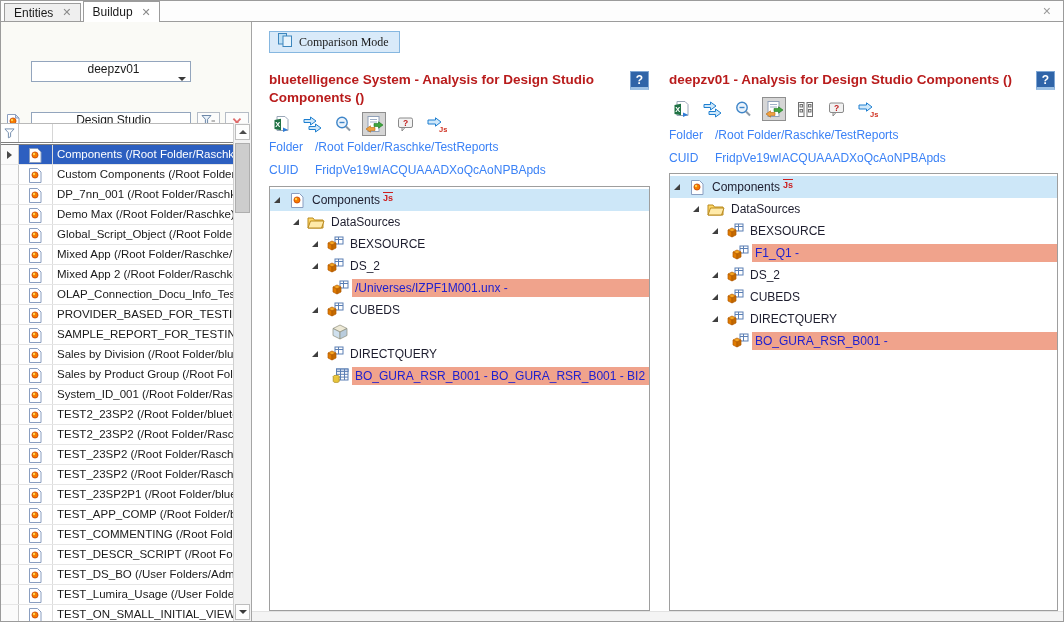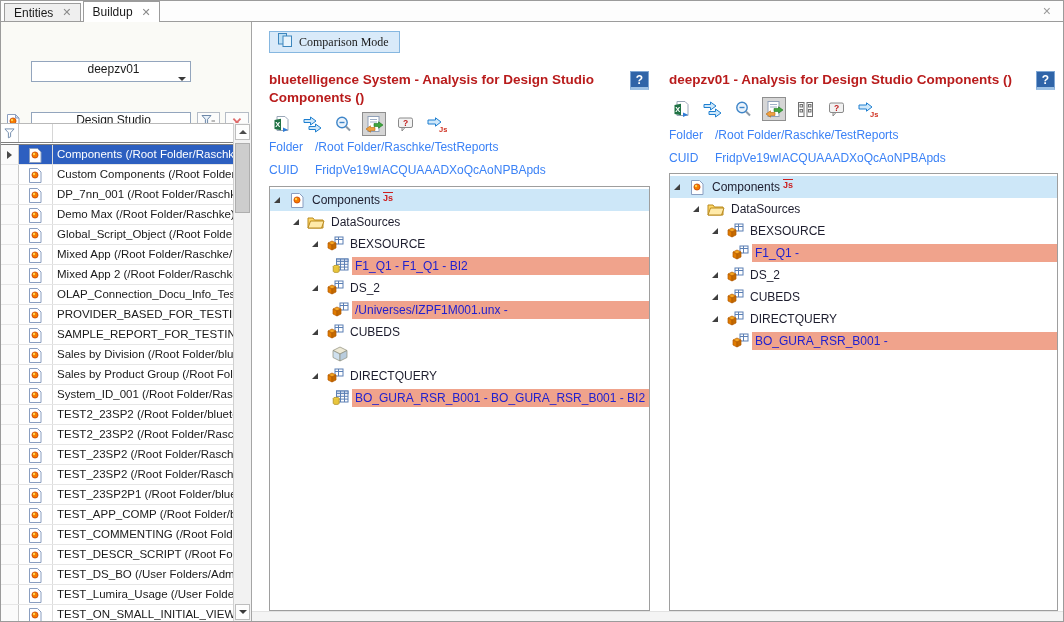--- a/index.html
+++ b/index.html
@@ -553,118 +553,103 @@
                 <rect x="8" y="1" width="8" height="7" fill="#fff" stroke="#5b7fb4"></rect>
                 <line x1="8" y1="3.5" x2="16" y2="3.5" stroke="#5b7fb4"></line>
                 <line x1="11.5" y1="1" x2="11.5" y2="8" stroke="#5b7fb4"></line>
                 <path d="M1 7l4-2 4 2-4 2z" fill="#f5a623" stroke="#b35900" stroke-width=".7"></path>
                 <path d="M1 7v5l4 2v-5z" fill="#e07b00" stroke="#b35900" stroke-width=".7"></path>
                 <path d="M9 7v5l-4 2v-5z" fill="#c46a00" stroke="#b35900" stroke-width=".7"></path>
               </svg>
             </span>
           <span class="tlabel">BEXSOURCE</span>
         </div>
+        <div class="trow lv2">
+          <span class="exp">
+              <i class="tri-exp"></i>
+            </span>
+          <span class="ticon">
+              <svg width="17" height="16" viewBox="0 0 17 16">
+                <rect x="8" y="1" width="8" height="7" fill="#fff" stroke="#5b7fb4"></rect>
+                <line x1="8" y1="3.5" x2="16" y2="3.5" stroke="#5b7fb4"></line>
+                <line x1="11.5" y1="1" x2="11.5" y2="8" stroke="#5b7fb4"></line>
+                <path d="M1 7l4-2 4 2-4 2z" fill="#f5a623" stroke="#b35900" stroke-width=".7"></path>
+                <path d="M1 7v5l4 2v-5z" fill="#e07b00" stroke="#b35900" stroke-width=".7"></path>
+                <path d="M9 7v5l-4 2v-5z" fill="#c46a00" stroke="#b35900" stroke-width=".7"></path>
+              </svg>
+            </span>
+          <span class="tlabel">DS_2</span>
+        </div>
+        <div class="trow lv3">
+          <span class="ticon">
+              <svg width="17" height="16" viewBox="0 0 17 16">
+                <rect x="8" y="1" width="8" height="7" fill="#fff" stroke="#5b7fb4"></rect>
+                <line x1="8" y1="3.5" x2="16" y2="3.5" stroke="#5b7fb4"></line>
+                <line x1="11.5" y1="1" x2="11.5" y2="8" stroke="#5b7fb4"></line>
+                <path d="M1 7l4-2 4 2-4 2z" fill="#f5a623" stroke="#b35900" stroke-width=".7"></path>
+                <path d="M1 7v5l4 2v-5z" fill="#e07b00" stroke="#b35900" stroke-width=".7"></path>
+                <path d="M9 7v5l-4 2v-5z" fill="#c46a00" stroke="#b35900" stroke-width=".7"></path>
+              </svg>
+            </span>
+          <span class="tlabel diff">/Universes/IZPF1M001.unx -</span>
+        </div>
+        <div class="trow lv2">
+          <span class="exp">
+              <i class="tri-exp"></i>
+            </span>
+          <span class="ticon">
+              <svg width="17" height="16" viewBox="0 0 17 16">
+                <rect x="8" y="1" width="8" height="7" fill="#fff" stroke="#5b7fb4"></rect>
+                <line x1="8" y1="3.5" x2="16" y2="3.5" stroke="#5b7fb4"></line>
+                <line x1="11.5" y1="1" x2="11.5" y2="8" stroke="#5b7fb4"></line>
+                <path d="M1 7l4-2 4 2-4 2z" fill="#f5a623" stroke="#b35900" stroke-width=".7"></path>
+                <path d="M1 7v5l4 2v-5z" fill="#e07b00" stroke="#b35900" stroke-width=".7"></path>
+                <path d="M9 7v5l-4 2v-5z" fill="#c46a00" stroke="#b35900" stroke-width=".7"></path>
+              </svg>
+            </span>
+          <span class="tlabel">CUBEDS</span>
+        </div>
+        <div class="trow lv3">
+          <span class="ticon">
+              <svg width="16" height="16" viewBox="0 0 16 16">
+                <path d="M8 1l7 3.5L8 8 1 4.5z" fill="#ede9d6" stroke="#8c8c7a" stroke-width=".7"></path>
+                <path d="M1 4.5L8 8v7l-7-3.5z" fill="#cfe0ee" stroke="#8c8c7a" stroke-width=".7"></path>
+                <path d="M15 4.5L8 8v7l7-3.5z" fill="#b9ccdd" stroke="#8c8c7a" stroke-width=".7"></path>
+              </svg>
+            </span>
+        </div>
+        <div class="trow lv2">
+          <span class="exp">
+              <i class="tri-exp"></i>
+            </span>
+          <span class="ticon">
+              <svg width="17" height="16" viewBox="0 0 17 16">
+                <rect x="8" y="1" width="8" height="7" fill="#fff" stroke="#5b7fb4"></rect>
+                <line x1="8" y1="3.5" x2="16" y2="3.5" stroke="#5b7fb4"></line>
+                <line x1="11.5" y1="1" x2="11.5" y2="8" stroke="#5b7fb4"></line>
+                <path d="M1 7l4-2 4 2-4 2z" fill="#f5a623" stroke="#b35900" stroke-width=".7"></path>
+                <path d="M1 7v5l4 2v-5z" fill="#e07b00" stroke="#b35900" stroke-width=".7"></path>
+                <path d="M9 7v5l-4 2v-5z" fill="#c46a00" stroke="#b35900" stroke-width=".7"></path>
+              </svg>
+            </span>
+          <span class="tlabel">DIRECTQUERY</span>
+        </div>
         <div class="trow lv3">
           <span class="ticon">
               <svg width="17" height="16" viewBox="0 0 17 16">
                 <rect x="4.5" y="1" width="11.5" height="11" fill="#fff" stroke="#5b7fb4"></rect>
                 <rect x="4.5" y="1" width="11.5" height="2.6" fill="#c9d6ea" stroke="#5b7fb4"></rect>
                 <line x1="8.5" y1="1" x2="8.5" y2="12" stroke="#5b7fb4"></line>
                 <line x1="12.5" y1="1" x2="12.5" y2="12" stroke="#5b7fb4"></line>
                 <line x1="4.5" y1="6.3" x2="16" y2="6.3" stroke="#5b7fb4"></line>
                 <line x1="4.5" y1="9.1" x2="16" y2="9.1" stroke="#5b7fb4"></line>
                 <ellipse cx="4.2" cy="8.5" rx="3" ry="1.2" fill="#f2d24b" stroke="#a8861b" stroke-width=".7"></ellipse>
                 <path d="M1.2 8.5v4.8a3 1.2 0 0 0 6 0V8.5" fill="#e8c53c" stroke="#a8861b" stroke-width=".7"></path>
               </svg>
             </span>
-          <span class="tlabel diff">F1_Q1 - F1_Q1 - BI2</span>
-        </div>
-        <div class="trow lv2">
-          <span class="exp">
-              <i class="tri-exp"></i>
-            </span>
-          <span class="ticon">
-              <svg width="17" height="16" viewBox="0 0 17 16">
-                <rect x="8" y="1" width="8" height="7" fill="#fff" stroke="#5b7fb4"></rect>
-                <line x1="8" y1="3.5" x2="16" y2="3.5" stroke="#5b7fb4"></line>
-                <line x1="11.5" y1="1" x2="11.5" y2="8" stroke="#5b7fb4"></line>
-                <path d="M1 7l4-2 4 2-4 2z" fill="#f5a623" stroke="#b35900" stroke-width=".7"></path>
-                <path d="M1 7v5l4 2v-5z" fill="#e07b00" stroke="#b35900" stroke-width=".7"></path>
-                <path d="M9 7v5l-4 2v-5z" fill="#c46a00" stroke="#b35900" stroke-width=".7"></path>
-              </svg>
-            </span>
-          <span class="tlabel">DS_2</span>
-        </div>
-        <div class="trow lv3">
-          <span class="ticon">
-              <svg width="17" height="16" viewBox="0 0 17 16">
-                <rect x="8" y="1" width="8" height="7" fill="#fff" stroke="#5b7fb4"></rect>
-                <line x1="8" y1="3.5" x2="16" y2="3.5" stroke="#5b7fb4"></line>
-                <line x1="11.5" y1="1" x2="11.5" y2="8" stroke="#5b7fb4"></line>
-                <path d="M1 7l4-2 4 2-4 2z" fill="#f5a623" stroke="#b35900" stroke-width=".7"></path>
-                <path d="M1 7v5l4 2v-5z" fill="#e07b00" stroke="#b35900" stroke-width=".7"></path>
-                <path d="M9 7v5l-4 2v-5z" fill="#c46a00" stroke="#b35900" stroke-width=".7"></path>
-              </svg>
-            </span>
-          <span class="tlabel diff">/Universes/IZPF1M001.unx -</span>
-        </div>
-        <div class="trow lv2">
-          <span class="exp">
-              <i class="tri-exp"></i>
-            </span>
-          <span class="ticon">
-              <svg width="17" height="16" viewBox="0 0 17 16">
-                <rect x="8" y="1" width="8" height="7" fill="#fff" stroke="#5b7fb4"></rect>
-                <line x1="8" y1="3.5" x2="16" y2="3.5" stroke="#5b7fb4"></line>
-                <line x1="11.5" y1="1" x2="11.5" y2="8" stroke="#5b7fb4"></line>
-                <path d="M1 7l4-2 4 2-4 2z" fill="#f5a623" stroke="#b35900" stroke-width=".7"></path>
-                <path d="M1 7v5l4 2v-5z" fill="#e07b00" stroke="#b35900" stroke-width=".7"></path>
-                <path d="M9 7v5l-4 2v-5z" fill="#c46a00" stroke="#b35900" stroke-width=".7"></path>
-              </svg>
-            </span>
-          <span class="tlabel">CUBEDS</span>
-        </div>
-        <div class="trow lv3">
-          <span class="ticon">
-              <svg width="16" height="16" viewBox="0 0 16 16">
-                <path d="M8 1l7 3.5L8 8 1 4.5z" fill="#ede9d6" stroke="#8c8c7a" stroke-width=".7"></path>
-                <path d="M1 4.5L8 8v7l-7-3.5z" fill="#cfe0ee" stroke="#8c8c7a" stroke-width=".7"></path>
-                <path d="M15 4.5L8 8v7l7-3.5z" fill="#b9ccdd" stroke="#8c8c7a" stroke-width=".7"></path>
-              </svg>
-            </span>
-        </div>
-        <div class="trow lv2">
-          <span class="exp">
-              <i class="tri-exp"></i>
-            </span>
-          <span class="ticon">
-              <svg width="17" height="16" viewBox="0 0 17 16">
-                <rect x="8" y="1" width="8" height="7" fill="#fff" stroke="#5b7fb4"></rect>
-                <line x1="8" y1="3.5" x2="16" y2="3.5" stroke="#5b7fb4"></line>
-                <line x1="11.5" y1="1" x2="11.5" y2="8" stroke="#5b7fb4"></line>
-                <path d="M1 7l4-2 4 2-4 2z" fill="#f5a623" stroke="#b35900" stroke-width=".7"></path>
-                <path d="M1 7v5l4 2v-5z" fill="#e07b00" stroke="#b35900" stroke-width=".7"></path>
-                <path d="M9 7v5l-4 2v-5z" fill="#c46a00" stroke="#b35900" stroke-width=".7"></path>
-              </svg>
-            </span>
-          <span class="tlabel">DIRECTQUERY</span>
-        </div>
-        <div class="trow lv3">
-          <span class="ticon">
-              <svg width="17" height="16" viewBox="0 0 17 16">
-                <rect x="4.5" y="1" width="11.5" height="11" fill="#fff" stroke="#5b7fb4"></rect>
-                <rect x="4.5" y="1" width="11.5" height="2.6" fill="#c9d6ea" stroke="#5b7fb4"></rect>
-                <line x1="8.5" y1="1" x2="8.5" y2="12" stroke="#5b7fb4"></line>
-                <line x1="12.5" y1="1" x2="12.5" y2="12" stroke="#5b7fb4"></line>
-                <line x1="4.5" y1="6.3" x2="16" y2="6.3" stroke="#5b7fb4"></line>
-                <line x1="4.5" y1="9.1" x2="16" y2="9.1" stroke="#5b7fb4"></line>
-                <ellipse cx="4.2" cy="8.5" rx="3" ry="1.2" fill="#f2d24b" stroke="#a8861b" stroke-width=".7"></ellipse>
-                <path d="M1.2 8.5v4.8a3 1.2 0 0 0 6 0V8.5" fill="#e8c53c" stroke="#a8861b" stroke-width=".7"></path>
-              </svg>
-            </span>
           <span class="tlabel diff">BO_GURA_RSR_B001 - BO_GURA_RSR_B001 - BI2</span>
         </div>
       </div>
     </div>
 
     <div class="panel right">
       <div class="ptitle">deepzv01 - Analysis for Design Studio Components ()</div>
       <div class="helpbook">?</div>
 
       <div class="toolbar">

